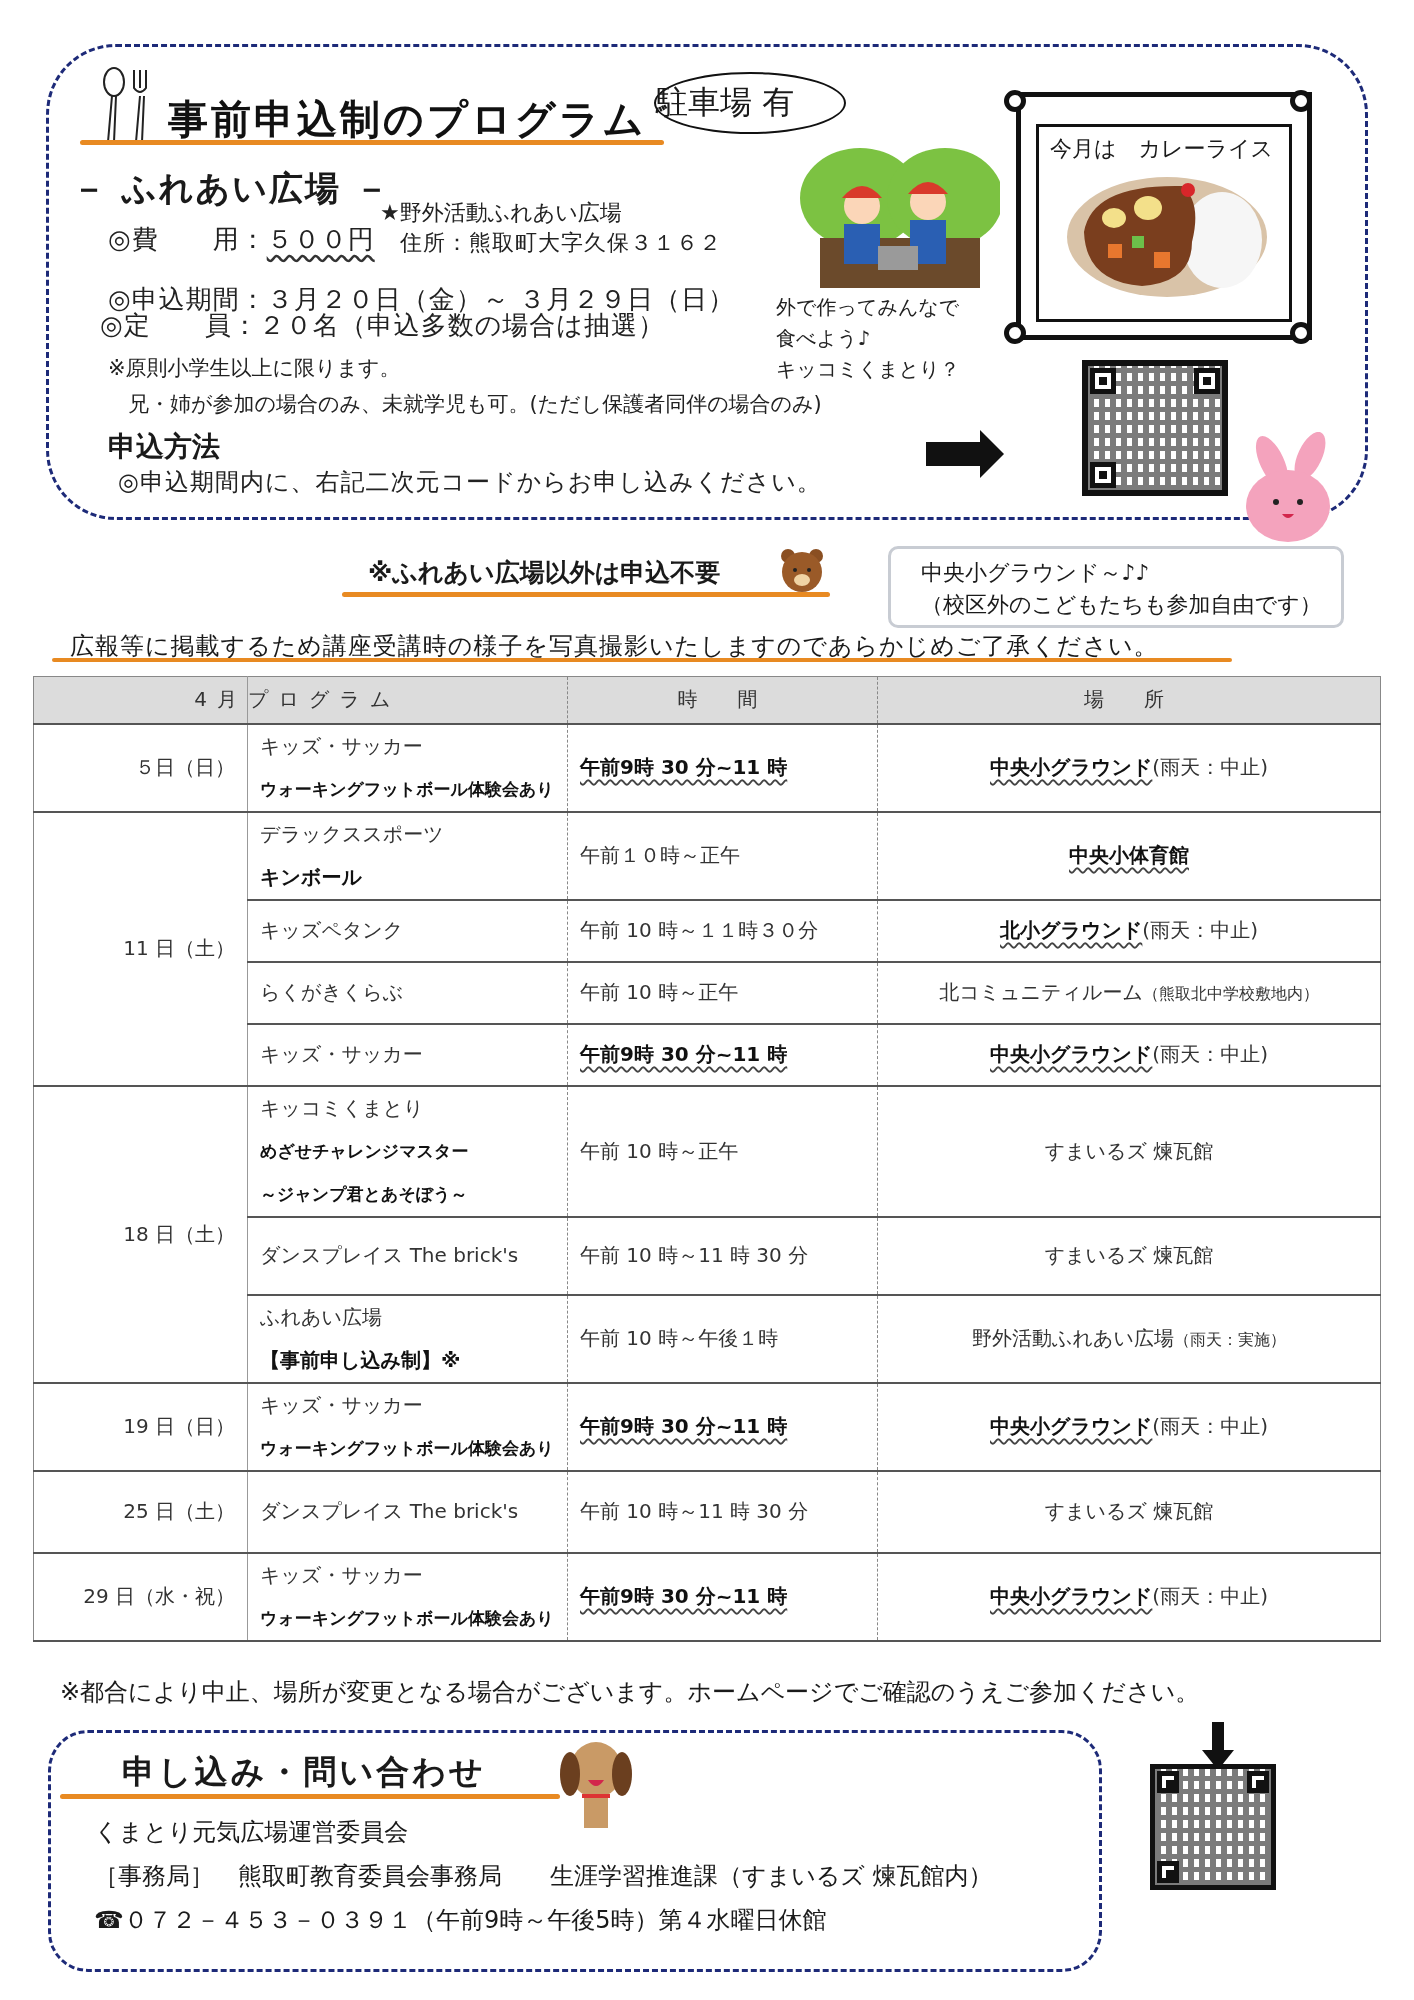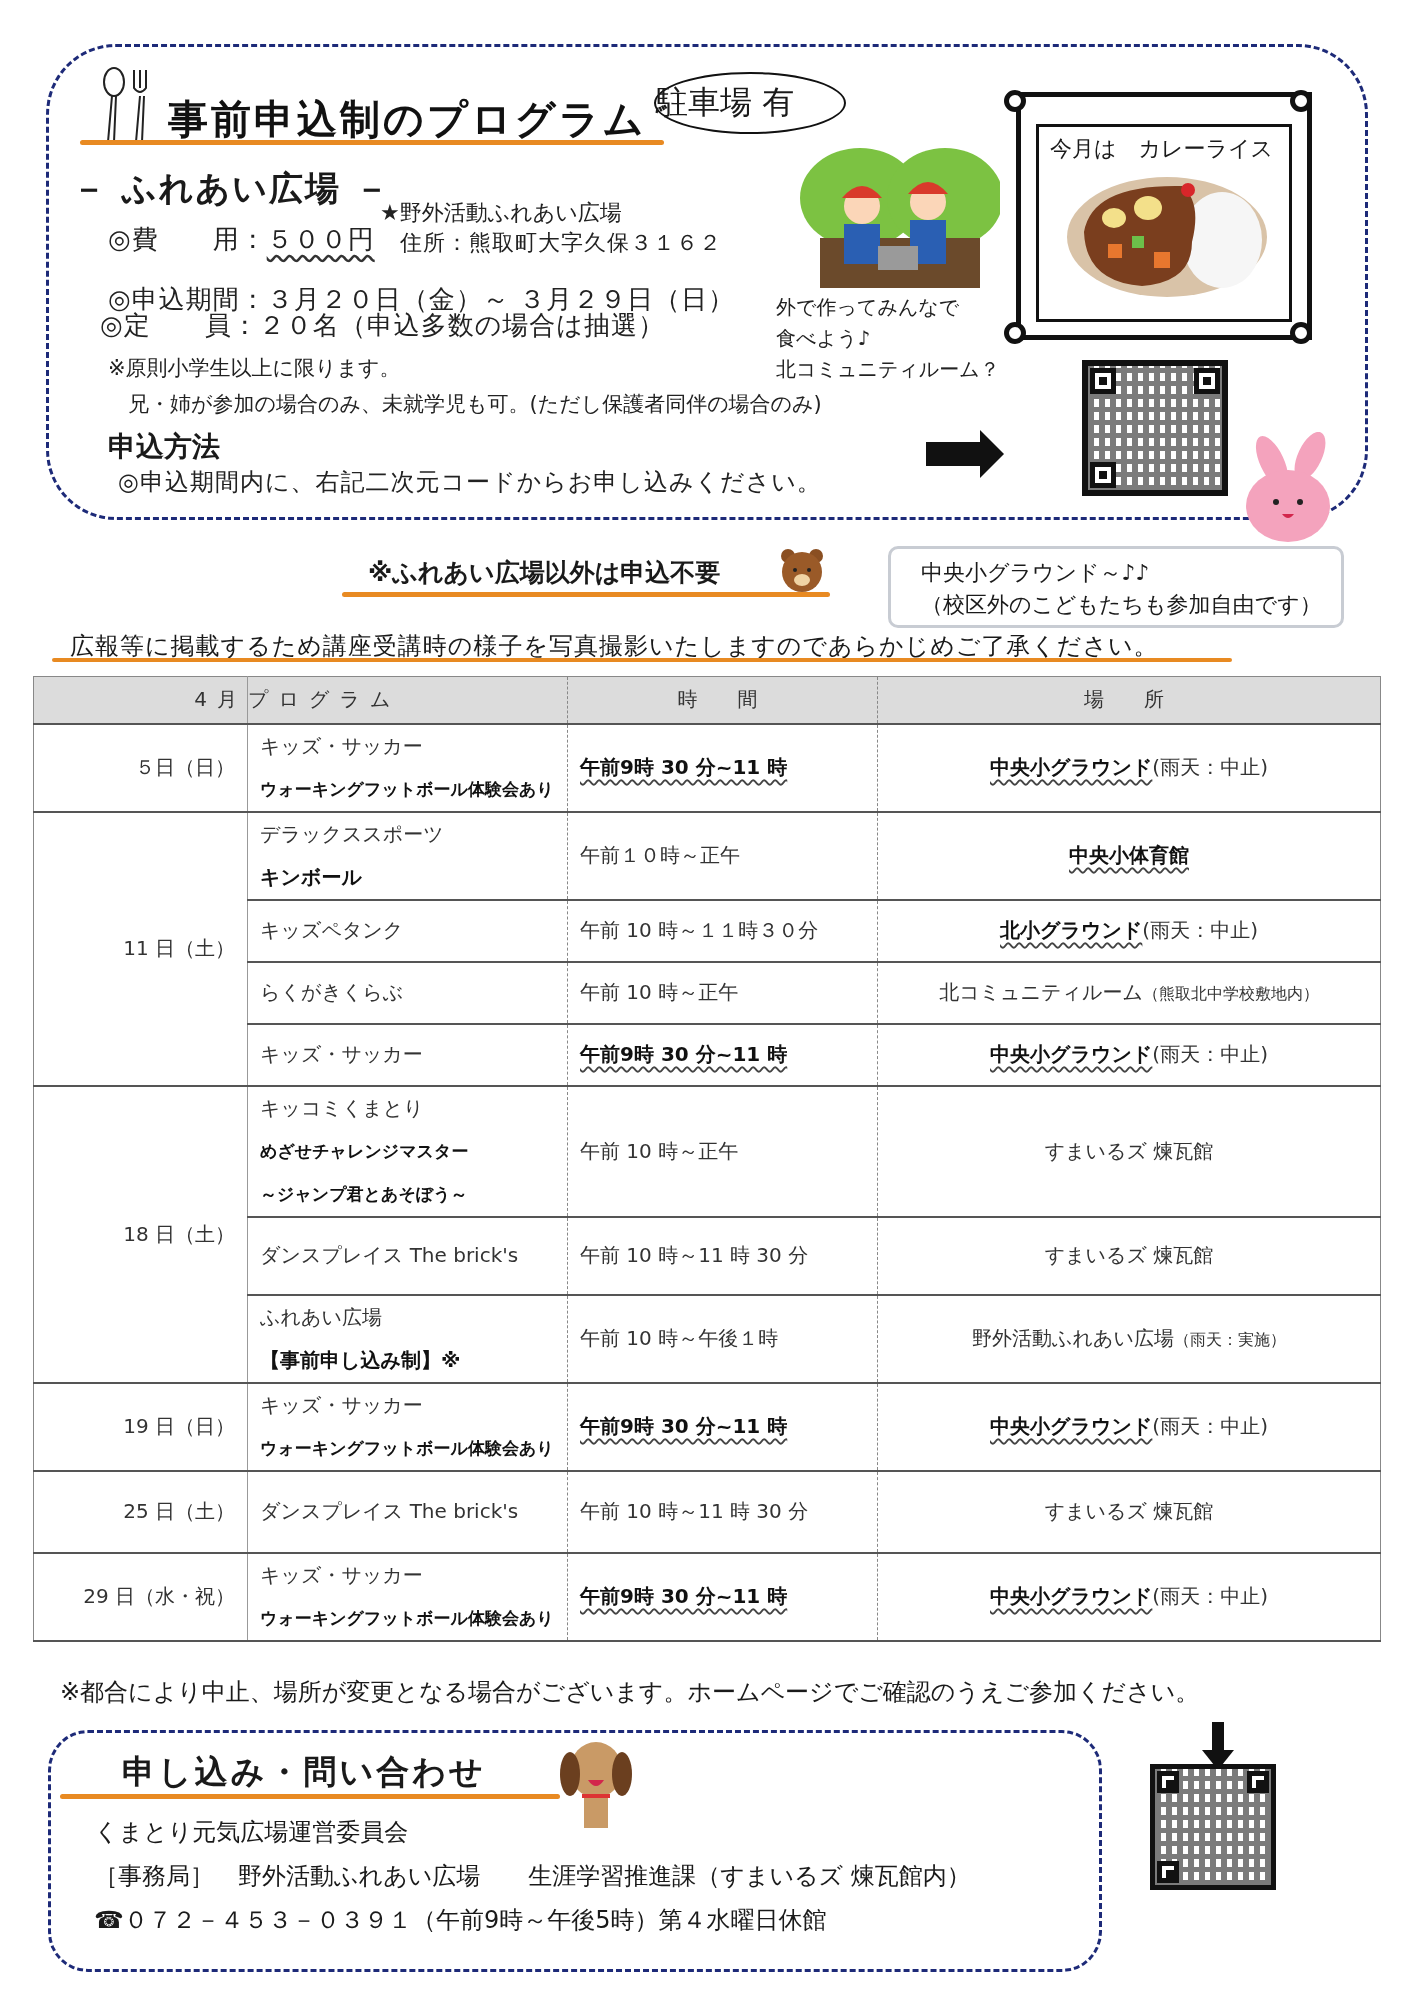--- a/index.html
+++ b/index.html
@@ -129,21 +129,21 @@
     <circle cx="128" cy="54" r="18" fill="#fbd6b8"></circle>
       <path d="M108 46 Q128 22 148 46 Z" fill="#d93a2b"></path>
     <rect x="44" y="76" width="36" height="40" fill="#2a5fb3"></rect>
     <rect x="110" y="72" width="36" height="44" fill="#2a5fb3"></rect>
     <rect x="78" y="98" width="40" height="24" fill="#9a9a9a"></rect>
   </svg>
 </div>
 <div class="abs small" style="left:776px;top:292px;line-height:31px;font-size:20px;">
   <div>外で作ってみんなで</div>
   <div>食べよう♪</div>
-  <div>北コミュニティルーム？</div>
+  <div>キッコミくまとり？</div>
 </div>
 
 <div class="abs curry-frame"></div>
 <div class="abs loop" style="left:1004px;top:90px;"></div>
 <div class="abs loop" style="left:1290px;top:90px;"></div>
 <div class="abs loop" style="left:1004px;top:322px;"></div>
 <div class="abs loop" style="left:1290px;top:322px;"></div>
 <div class="abs curry-inner"></div>
 <div class="abs" style="left:1050px;top:134px;font-size:22px;">今月は　カレーライス</div>
 <svg class="abs" style="left:1062px;top:172px" width="210" height="130">
@@ -295,21 +295,21 @@
 <div class="abs orange-line" style="left:60px;top:1794px;width:500px;"></div>
 <svg class="abs dog" width="80" height="94">
   <ellipse cx="40" cy="34" rx="26" ry="28" fill="#c99a66"></ellipse>
   <ellipse cx="14" cy="38" rx="10" ry="22" fill="#6b3f1f"></ellipse>
   <ellipse cx="66" cy="38" rx="10" ry="22" fill="#6b3f1f"></ellipse>
   <path d="M32 44 Q40 56 48 44Z" fill="#d2264c"></path>
   <rect x="26" y="58" width="28" height="4" fill="#d33"></rect>
   <rect x="28" y="62" width="24" height="30" fill="#c99a66"></rect>
 </svg>
 <div class="abs" style="left:94px;top:1816px;font-size:24px;">くまとり元気広場運営委員会</div>
-<div class="abs" style="left:94px;top:1860px;font-size:24px;">［事務局］　野外活動ふれあい広場　　生涯学習推進課（すまいるズ 煉瓦館内）</div>
+<div class="abs" style="left:94px;top:1860px;font-size:24px;">［事務局］　熊取町教育委員会事務局　　生涯学習推進課（すまいるズ 煉瓦館内）</div>
 <div class="abs" style="left:94px;top:1904px;font-size:24px;">
   <span>☎</span><span>０７２－４５３－０３９１（午前9時～午後5時）第４水曜日休館</span>
 </div>
 
 <div class="abs arrow-down"></div>
 <div class="abs qr" style="left:1150px;top:1764px;width:126px;height:126px;border-width:5px;">
   <div class="qr-pattern"></div>
   <div class="finder" style="left:2px;top:2px;width:22px;height:22px;"></div>
   <div class="finder" style="right:2px;top:2px;width:22px;height:22px;"></div>
   <div class="finder" style="left:2px;bottom:2px;width:22px;height:22px;"></div>

